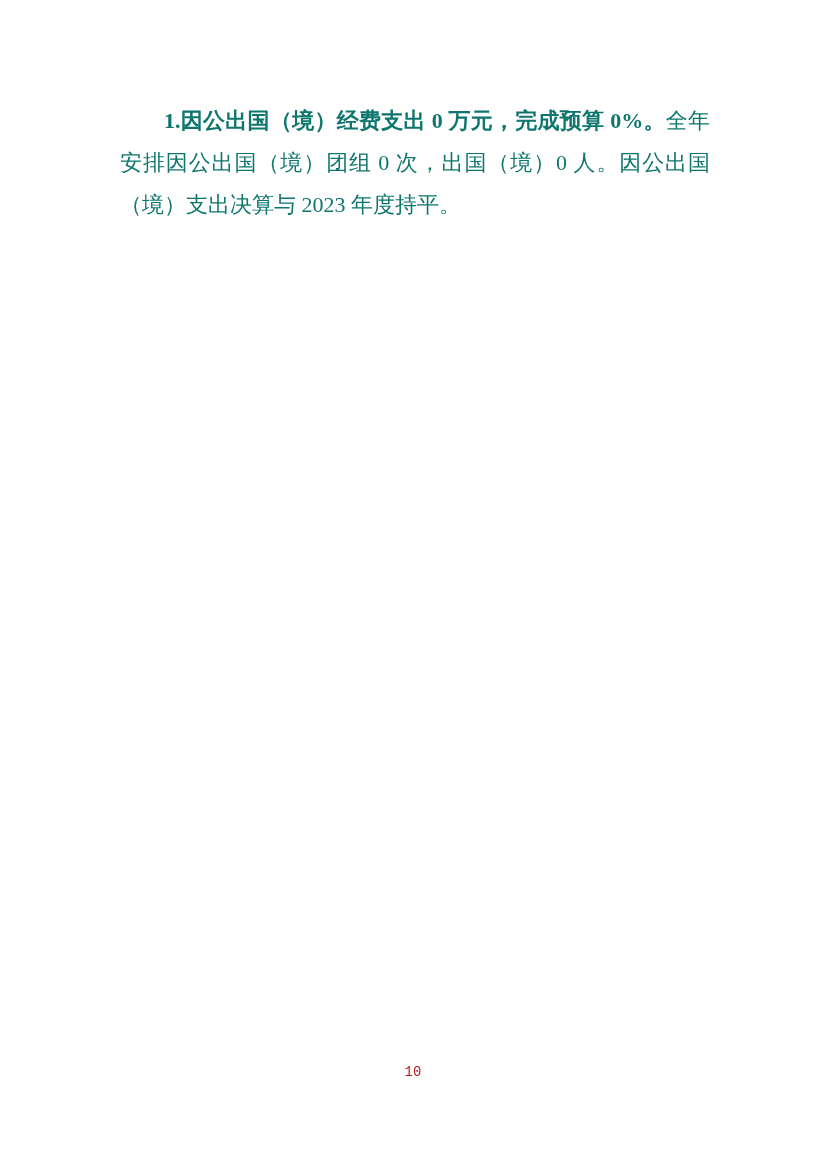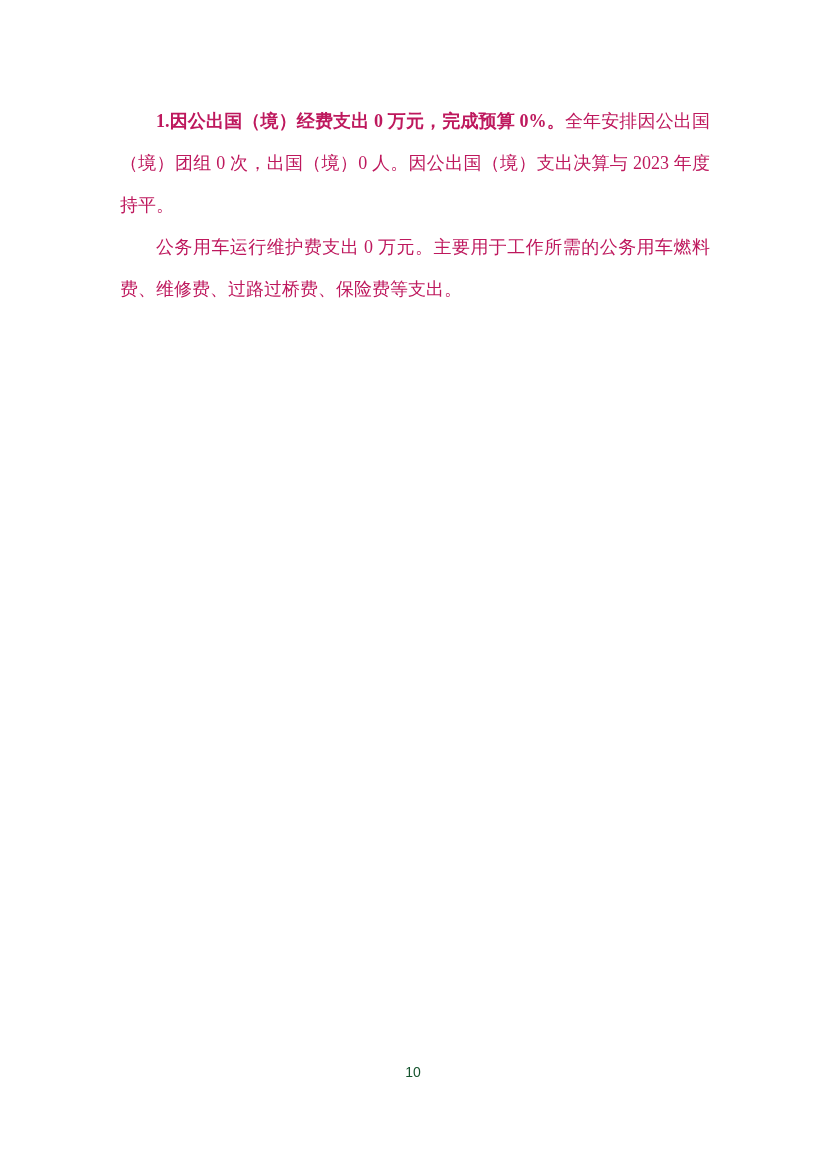--- a/index.html
+++ b/index.html
@@ -14,46 +14,45 @@
     width: 826px;
     height: 1169px;
     background: #ffffff;
     overflow: hidden;
   }
   .content {
     position: absolute;
     left: 120px;
     top: 100px;
     width: 590px;
-    font-size: 18px;
+    font-size: 22px;
     line-height: 42px;
-    color: #be185d;
+    color: #0f766e;
     text-align: justify;
   }
   .content p {
     text-indent: 2em;
     margin: 0;
     word-break: break-all;
   }
   .lead {
     font-weight: bold;
   }
   .footer {
     position: absolute;
     top: 1064px;
     left: 0;
     width: 100%;
     text-align: center;
     font-size: 14px;
-    color: #14532d;
-    font-family: Liberation Sans, sans-serif;
+    color: #b91c1c;
+    font-family: Liberation Mono, monospace;
   }
 </style>
 </head>
 <body>
 
 <div class="page">
   <div class="content">
     <p><span class="lead">1.因公出国（境）经费支出 0 万元，完成预算 0%。</span><span>全年安排因公出国（境）团组 0 次，出国（境）0 人。因公出国（境）支出决算与 2023 年度持平。</span></p>
-    <p><span class="lead"></span><span>公务用车运行维护费支出 0 万元。主要用于工作所需的公务用车燃料费、维修费、过路过桥费、保险费等支出。</span></p>
   </div>
   <div class="footer">10</div>
 </div>
 
 </body></html>

